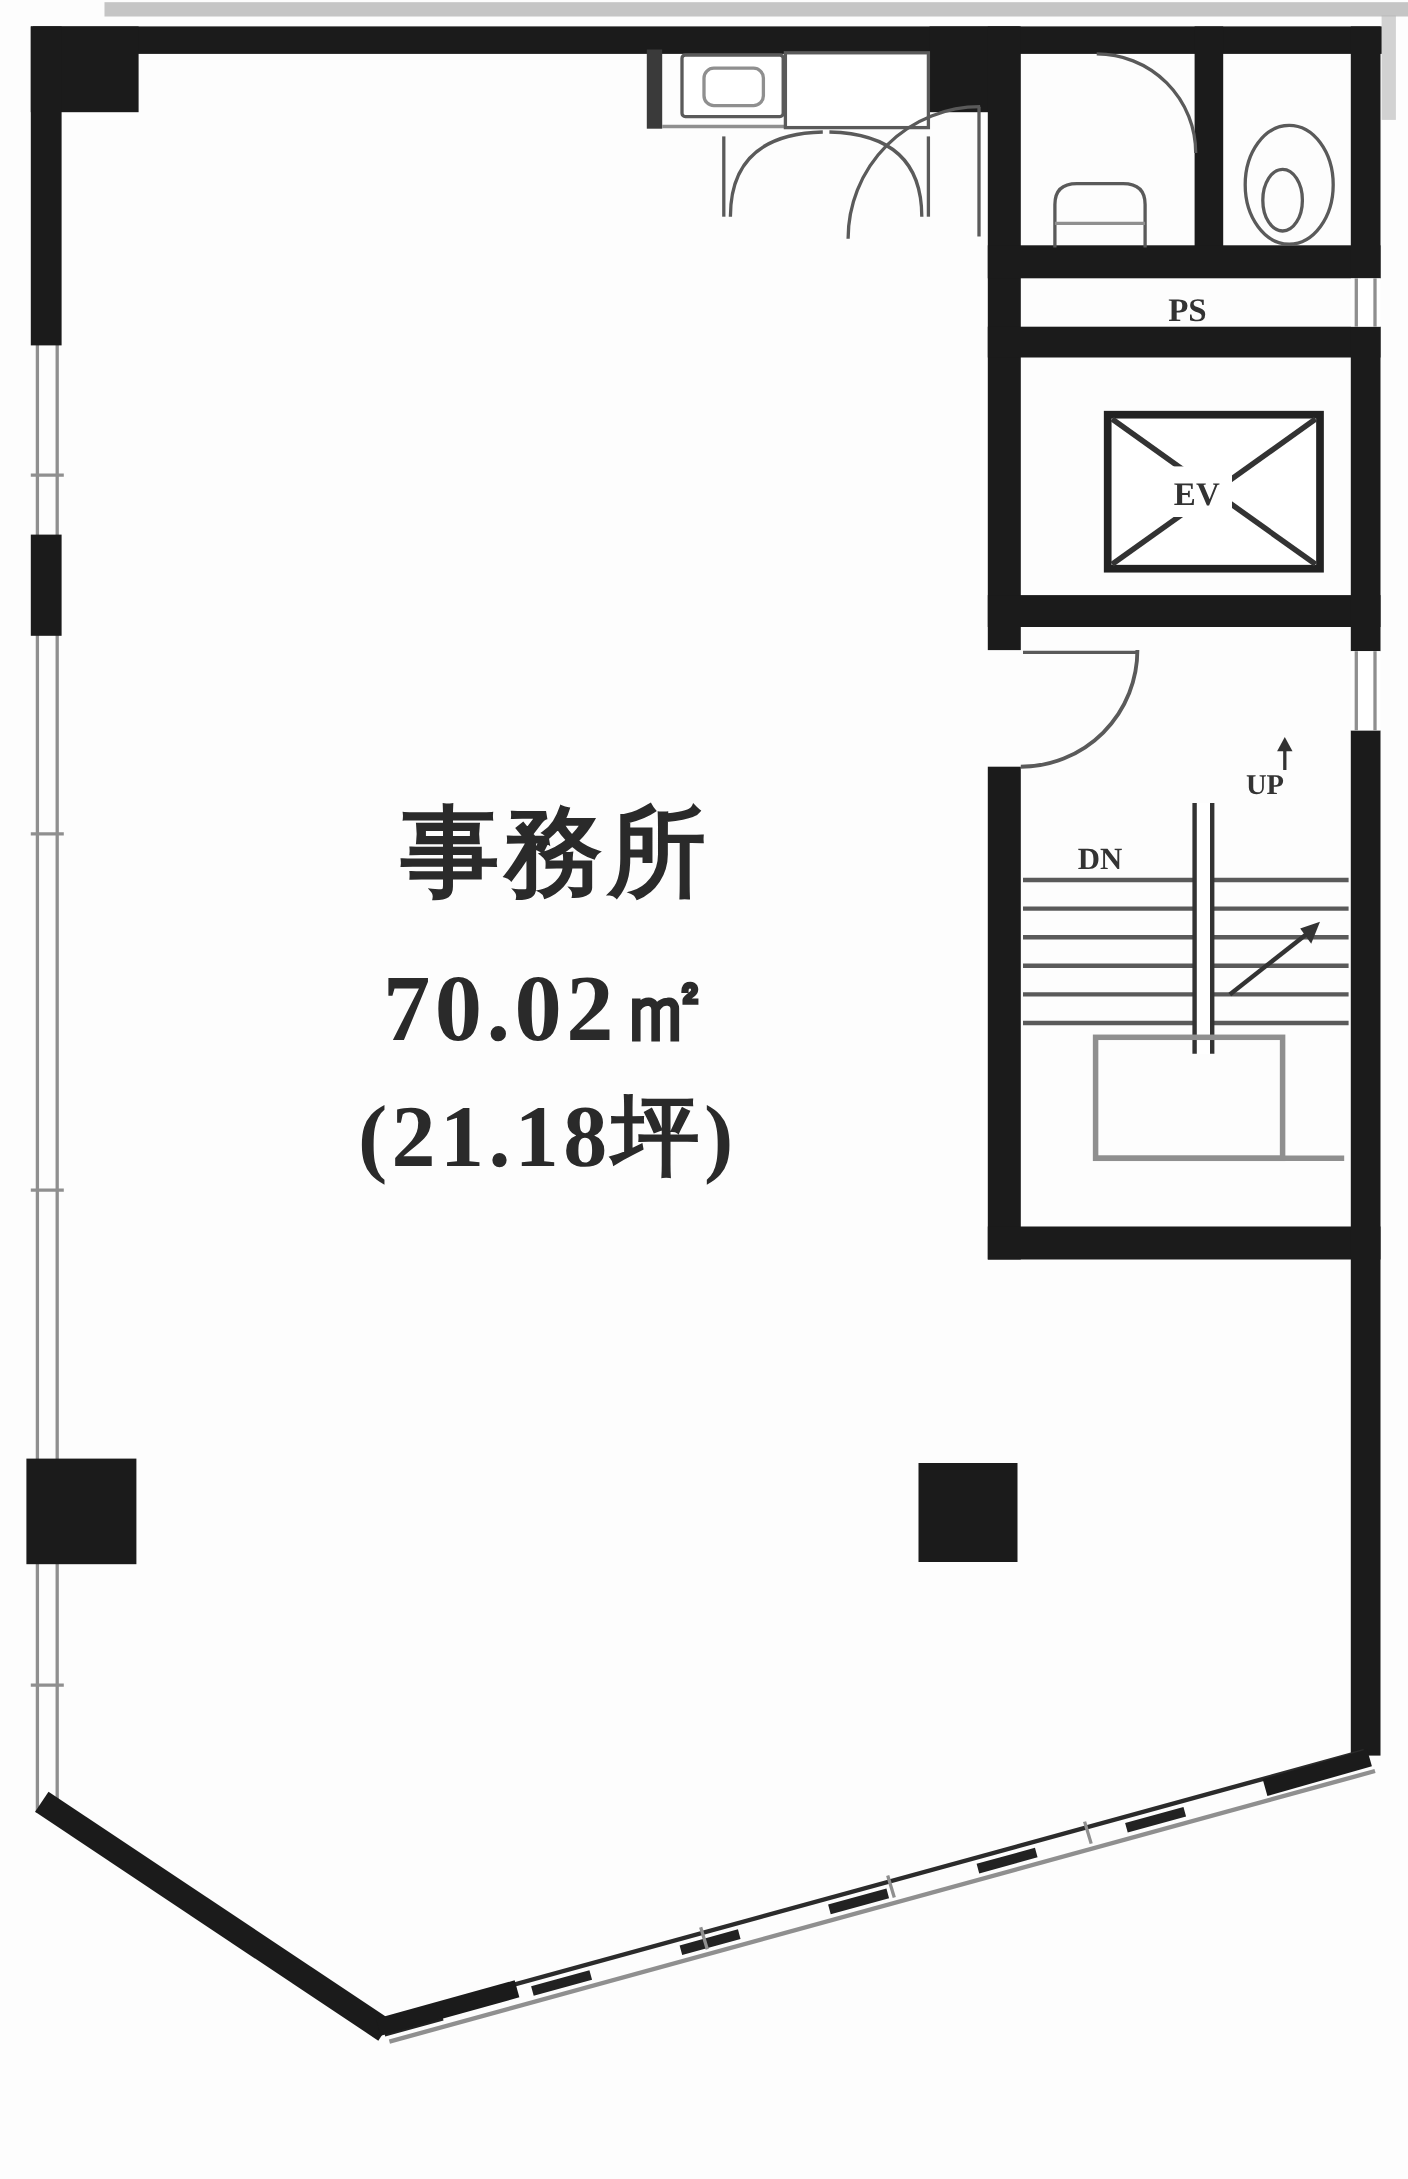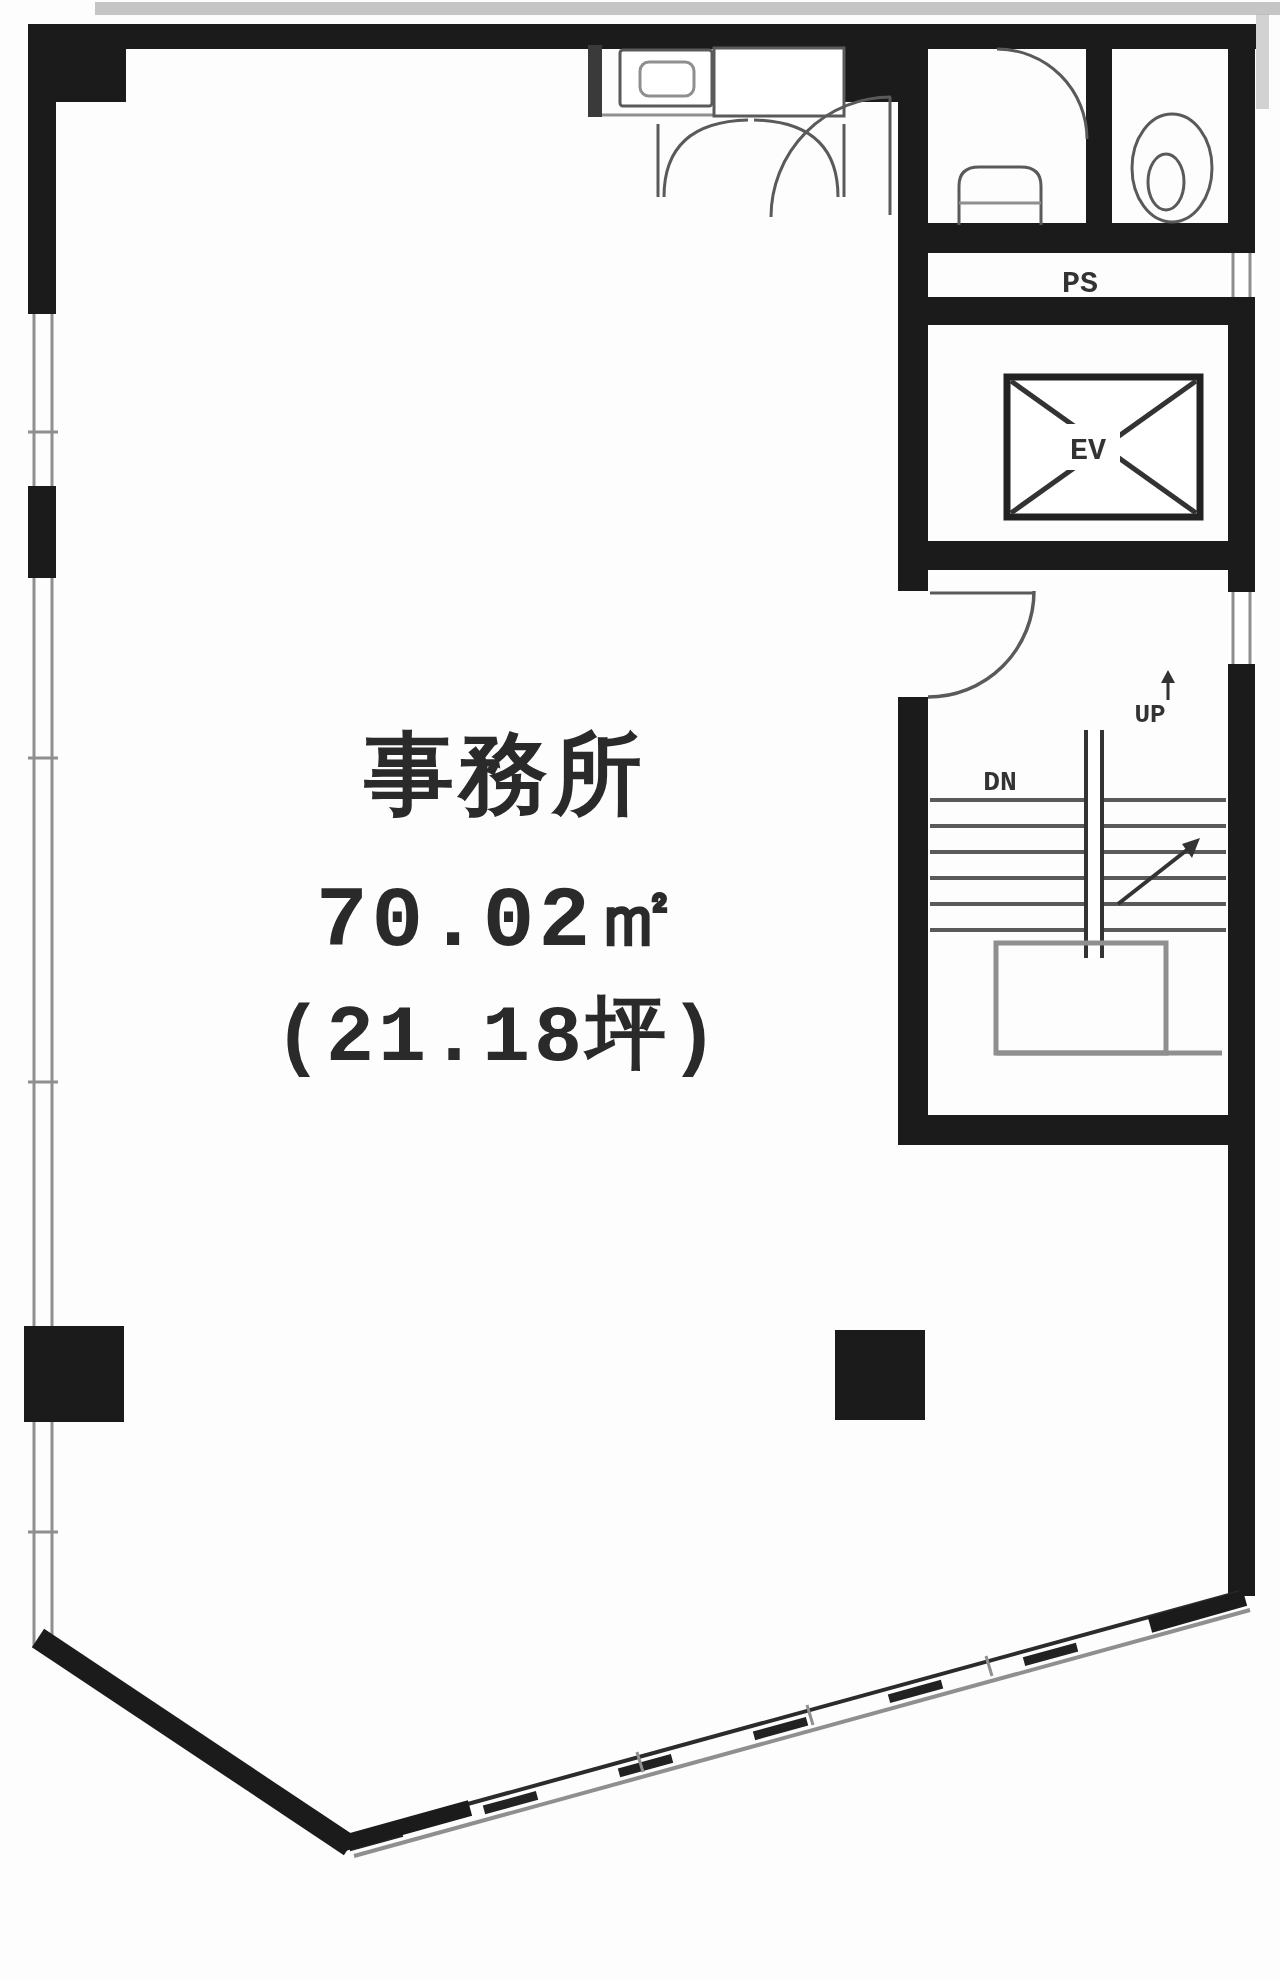--- a/index.html
+++ b/index.html
@@ -1,17 +1,17 @@
 <!DOCTYPE html>
 <html style="--wall: #1b1b1b; --line-mid: #5a5a5a; --line-light: #8f8f8f; --text: #2a2a2a; --bg: #fdfdfd;"><head>
 <meta charset="utf-8">
 <style>
   html,body{margin:0;padding:0;background:#ffffff;}
   .page{position:relative;width:1280px;height:1981px;background:var(--bg,#fdfdfd);overflow:hidden;
-        font-family:Liberation Mono, monospace;}
+        font-family:Liberation Serif, serif;}
   svg{display:block}
   .wall{fill:var(--wall,#1b1b1b);}
   .wall-dk{fill:#3a3a3a;}
   .ln-mid{stroke:var(--line-mid,#5a5a5a);fill:none;}
   .ln-lt{stroke:var(--line-light,#8f8f8f);fill:none;}
   .ln-wall{stroke:var(--wall,#1b1b1b);fill:none;}
   .fixture{fill:#ffffff;stroke:var(--line-mid,#5a5a5a);stroke-width:3;}
   .label-big{font-weight:700;fill:var(--text,#2a2a2a);letter-spacing:4px;}
   .label-sm{font-weight:700;fill:#333333;}
   .white{fill:#ffffff;}

